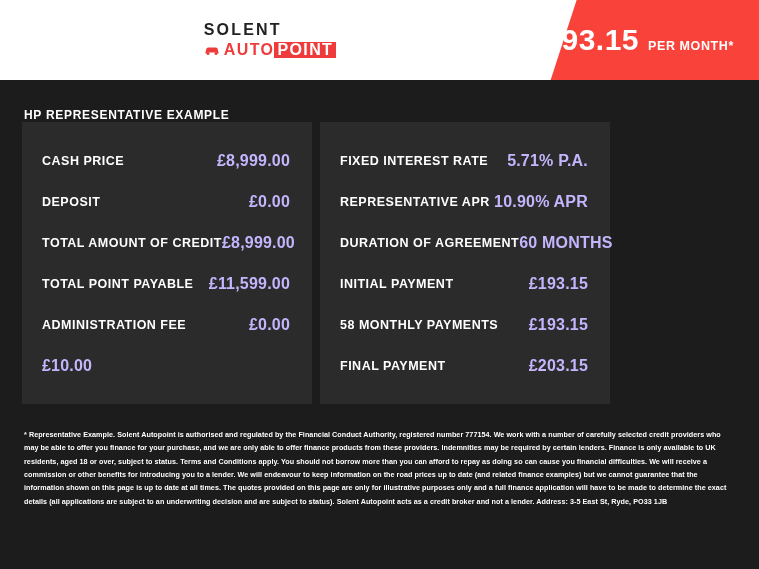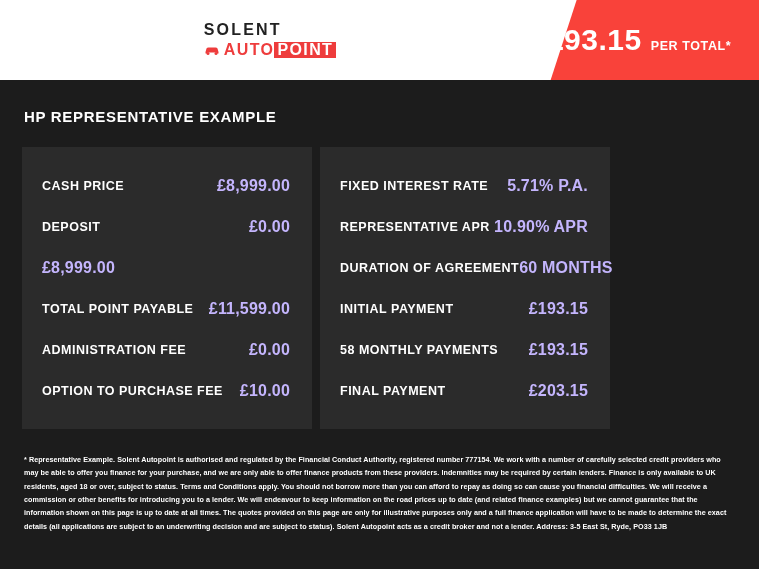--- a/index.html
+++ b/index.html
@@ -112,25 +112,24 @@
 
   
   .body-area {
     background: #1c1c1c;
     padding: 0 22px;
     height: 493px;
     position: relative;
   }
   .section-title {
     color: #ffffff;
-    font-size: 15px;
+    font-size: 12px;
     font-weight: bold;
     letter-spacing: 0.7px;
     padding-top: 28px;
-    padding-bottom: 22px;
     padding-left: 2px;
   }
 
   .panels {
     display: flex;
     gap: 0;
     align-items: stretch;
   }
   .panel {
     background: #2b2b2b;
@@ -189,21 +188,21 @@
           </svg>
           <span class="logo-auto">AUTO</span>
           <span class="logo-point">POINT</span>
         </div>
       </div>
     </div>
 
     <div class="price-banner">
       <div class="price-inner">
         <span class="price-amount">£193.15</span>
-        <span class="price-per">PER TOTAL*</span>
+        <span class="price-per">PER MONTH*</span>
       </div>
     </div>
 
   </div>
 
   <div class="body-area">
 
     <div class="section-title">HP REPRESENTATIVE EXAMPLE</div>
 
     <div class="panels">
@@ -211,32 +210,32 @@
       <div class="panel left">
         <div class="row">
           <span class="row-label">CASH PRICE</span>
           <span class="row-value">£8,999.00</span>
         </div>
         <div class="row">
           <span class="row-label">DEPOSIT</span>
           <span class="row-value">£0.00</span>
         </div>
         <div class="row">
+          <span class="row-label">TOTAL AMOUNT OF CREDIT</span>
           <span class="row-value">£8,999.00</span>
         </div>
         <div class="row">
           <span class="row-label">TOTAL POINT PAYABLE</span>
           <span class="row-value">£11,599.00</span>
         </div>
         <div class="row">
           <span class="row-label">ADMINISTRATION FEE</span>
           <span class="row-value">£0.00</span>
         </div>
         <div class="row">
-          <span class="row-label">OPTION TO PURCHASE FEE</span>
           <span class="row-value">£10.00</span>
         </div>
       </div>
 
       <div class="panel right">
         <div class="row">
           <span class="row-label">FIXED INTEREST RATE</span>
           <span class="row-value">5.71% P.A.</span>
         </div>
         <div class="row">

